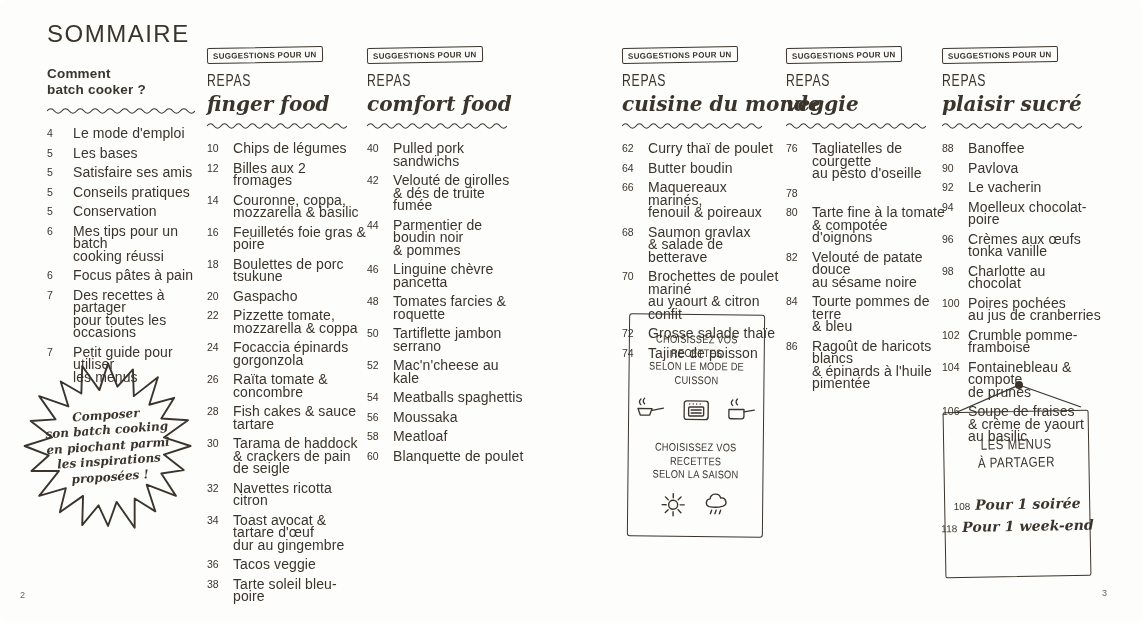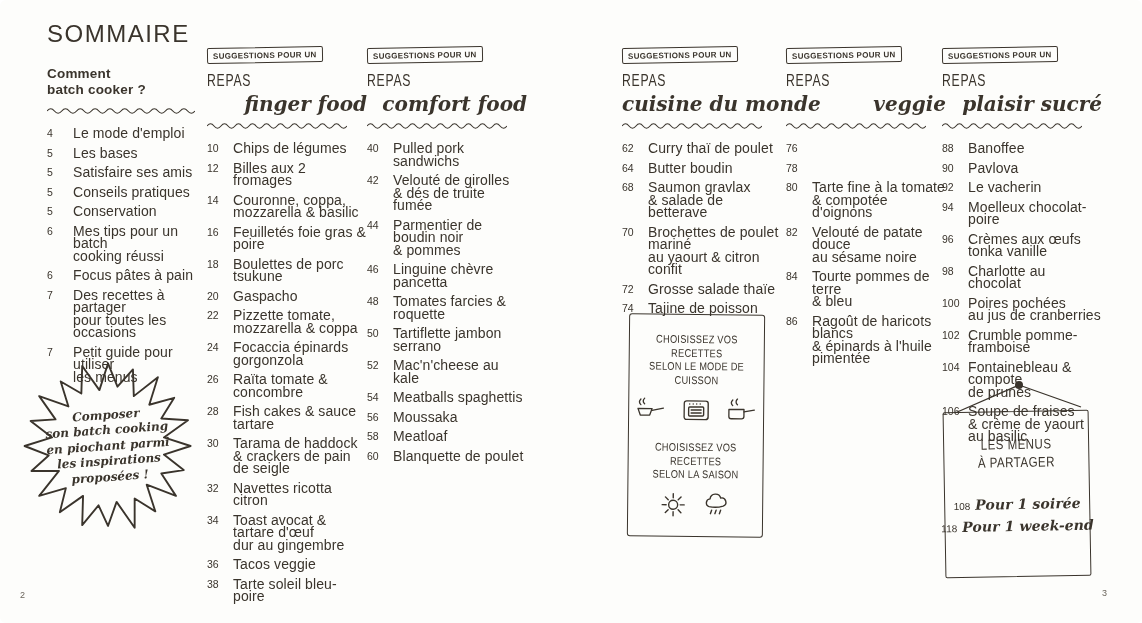--- a/index.html
+++ b/index.html
@@ -23,21 +23,21 @@
   .lbl{font-size:14px;line-height:12.5px;white-space:pre-line;letter-spacing:.1px;}
   
   .col{position:absolute;top:44px;width:160px;}
   .c2{left:207px}.c3{left:367px}.c4{left:622px}.c5{left:786px}.c6{left:942px}
   .tag{
     display:inline-block;border:1.2px solid #3a342c;border-radius:2px;
     padding:2.5px 5px 2px;font-size:8px;font-weight:700;letter-spacing:.3px;
     transform:rotate(-1deg);transform-origin:0 50%;
   }
   .repas{margin-top:8px;font-size:17px;letter-spacing:1px;transform:scaleX(.72);transform-origin:0 0;white-space:nowrap;}
-  .script{font-family:"DejaVu Serif","Liberation Serif",serif;font-style:italic;font-weight:700;font-size:20px;margin-top:1px;white-space:nowrap;text-align:right;}
+  .script{font-family:"DejaVu Serif","Liberation Serif",serif;font-style:italic;font-weight:700;font-size:20px;margin-top:1px;white-space:nowrap;}
   .col .wavy{margin-top:6px;}
   .col .toc{margin-top:12px;}
   
   .starburst{position:absolute;left:22px;top:360px;width:172px;height:172px;}
   .starburst svg{position:absolute;inset:0;}
   .star-text{
     position:absolute;inset:0;display:flex;flex-direction:column;align-items:center;justify-content:center;
     gap:1px;transform:rotate(-4deg);
   }
   .s-line{
@@ -288,20 +288,25 @@
     <div class="toc">
         <div class="row">
           <span class="num">62</span>
           <span class="lbl">Curry thaï de poulet</span>
         </div>
         <div class="row">
           <span class="num">64</span>
           <span class="lbl">Butter boudin</span>
         </div>
         <div class="row">
+          <span class="num">66</span>
+          <span class="lbl">Maquereaux marinés,
+fenouil &amp; poireaux</span>
+        </div>
+        <div class="row">
           <span class="num">68</span>
           <span class="lbl">Saumon gravlax
 &amp; salade de betterave</span>
         </div>
         <div class="row">
           <span class="num">70</span>
           <span class="lbl">Brochettes de poulet mariné
 au yaourt &amp; citron confit</span>
         </div>
         <div class="row">
@@ -318,20 +323,22 @@
   <section class="col c5">
     <div class="tag">SUGGESTIONS POUR UN</div>
     <div class="repas">REPAS</div>
     <div class="script">veggie</div>
     <svg class="wavy" width="140" height="8" viewBox="0 0 140 8">
       <path d="M0 4 q3.5 -4.5 7 0 t7 0 t7 0 t7 0 t7 0 t7 0 t7 0 t7 0 t7 0 t7 0 t7 0 t7 0 t7 0 t7 0 t7 0 t7 0 t7 0 t7 0 t7 0 t7 0" fill="none" stroke="#3a342c" stroke-width="1.1"></path>
     </svg>
     <div class="toc">
         <div class="row">
           <span class="num">76</span>
+          <span class="lbl">Tagliatelles de courgette
+au pesto d'oseille</span>
         </div>
         <div class="row">
           <span class="num">78</span>
         </div>
         <div class="row">
           <span class="num">80</span>
           <span class="lbl">Tarte fine à la tomate
 &amp; compotée d'oignons</span>
         </div>
         <div class="row">

